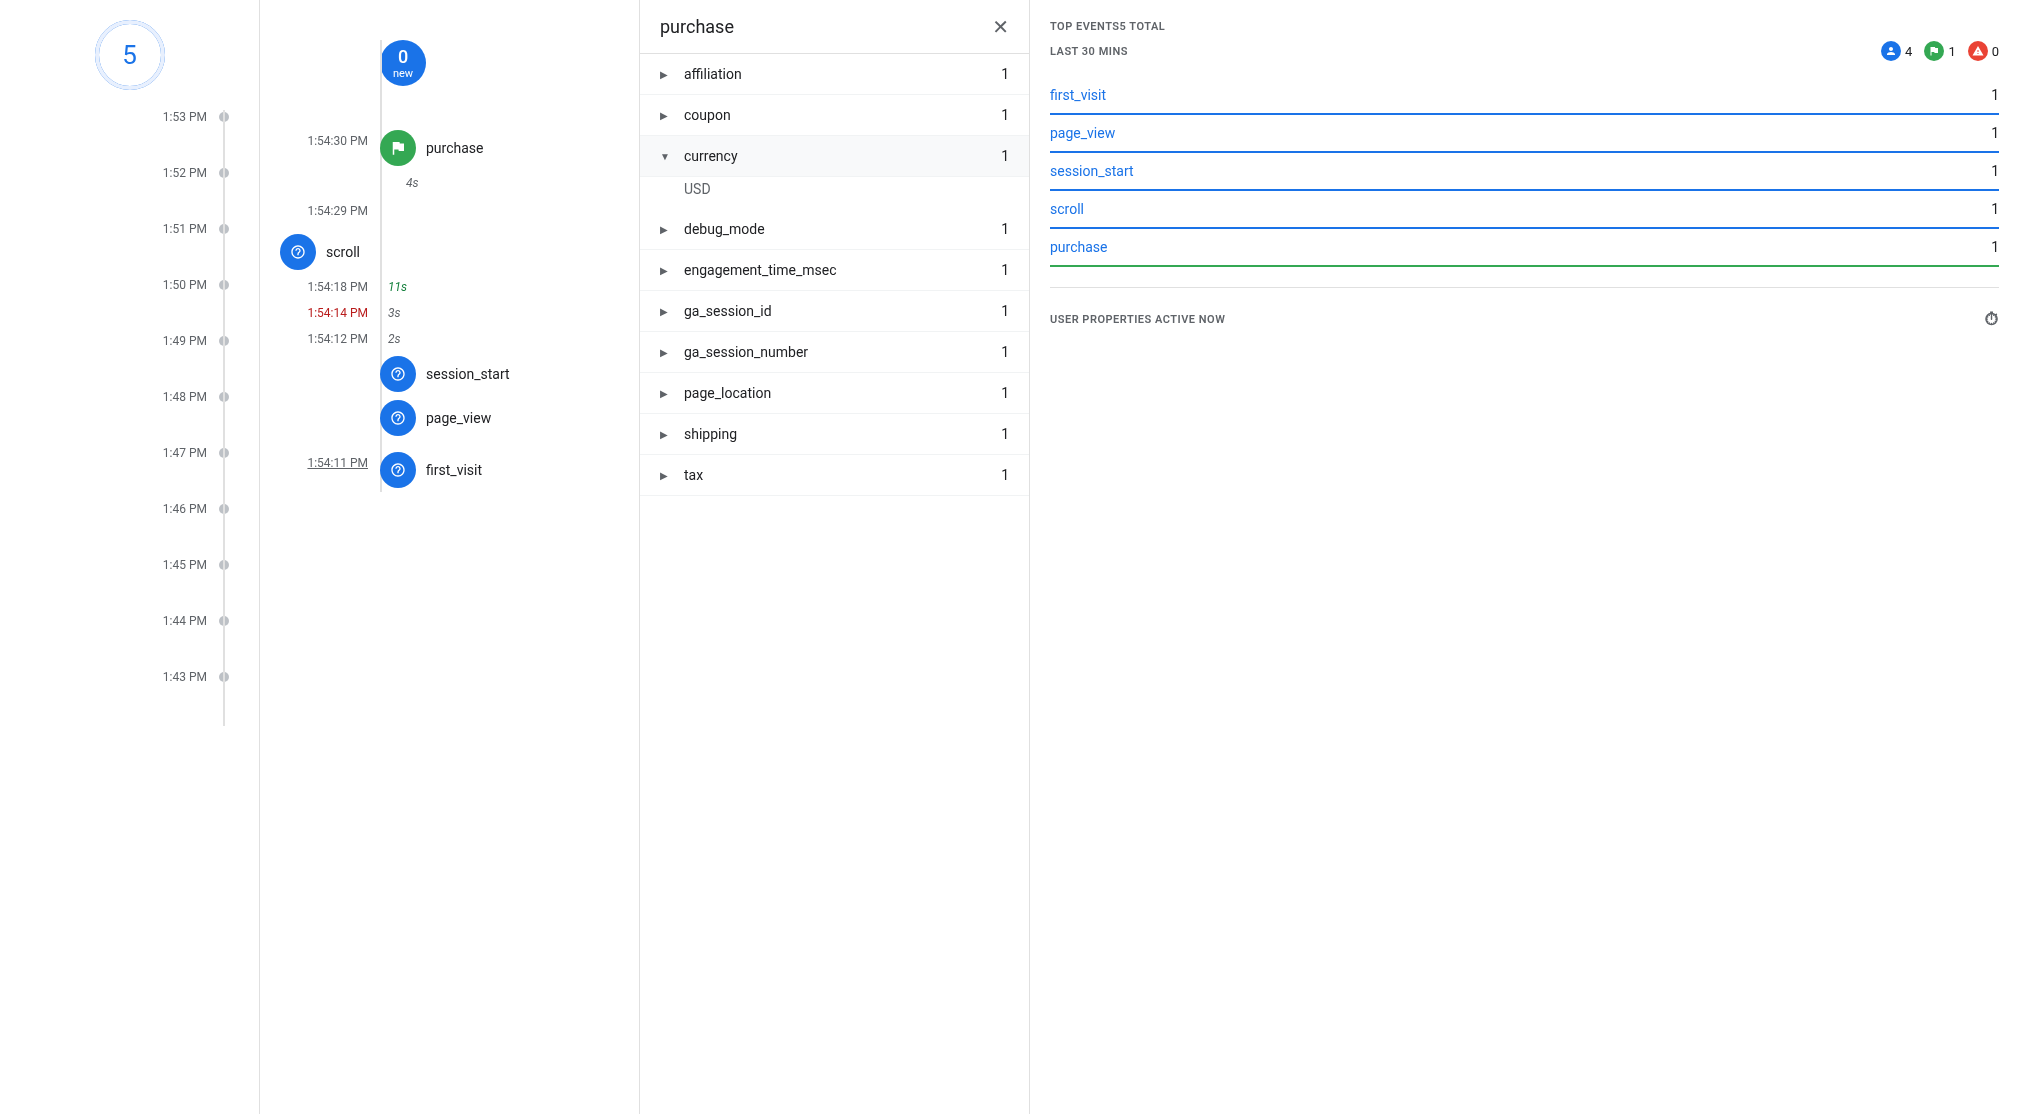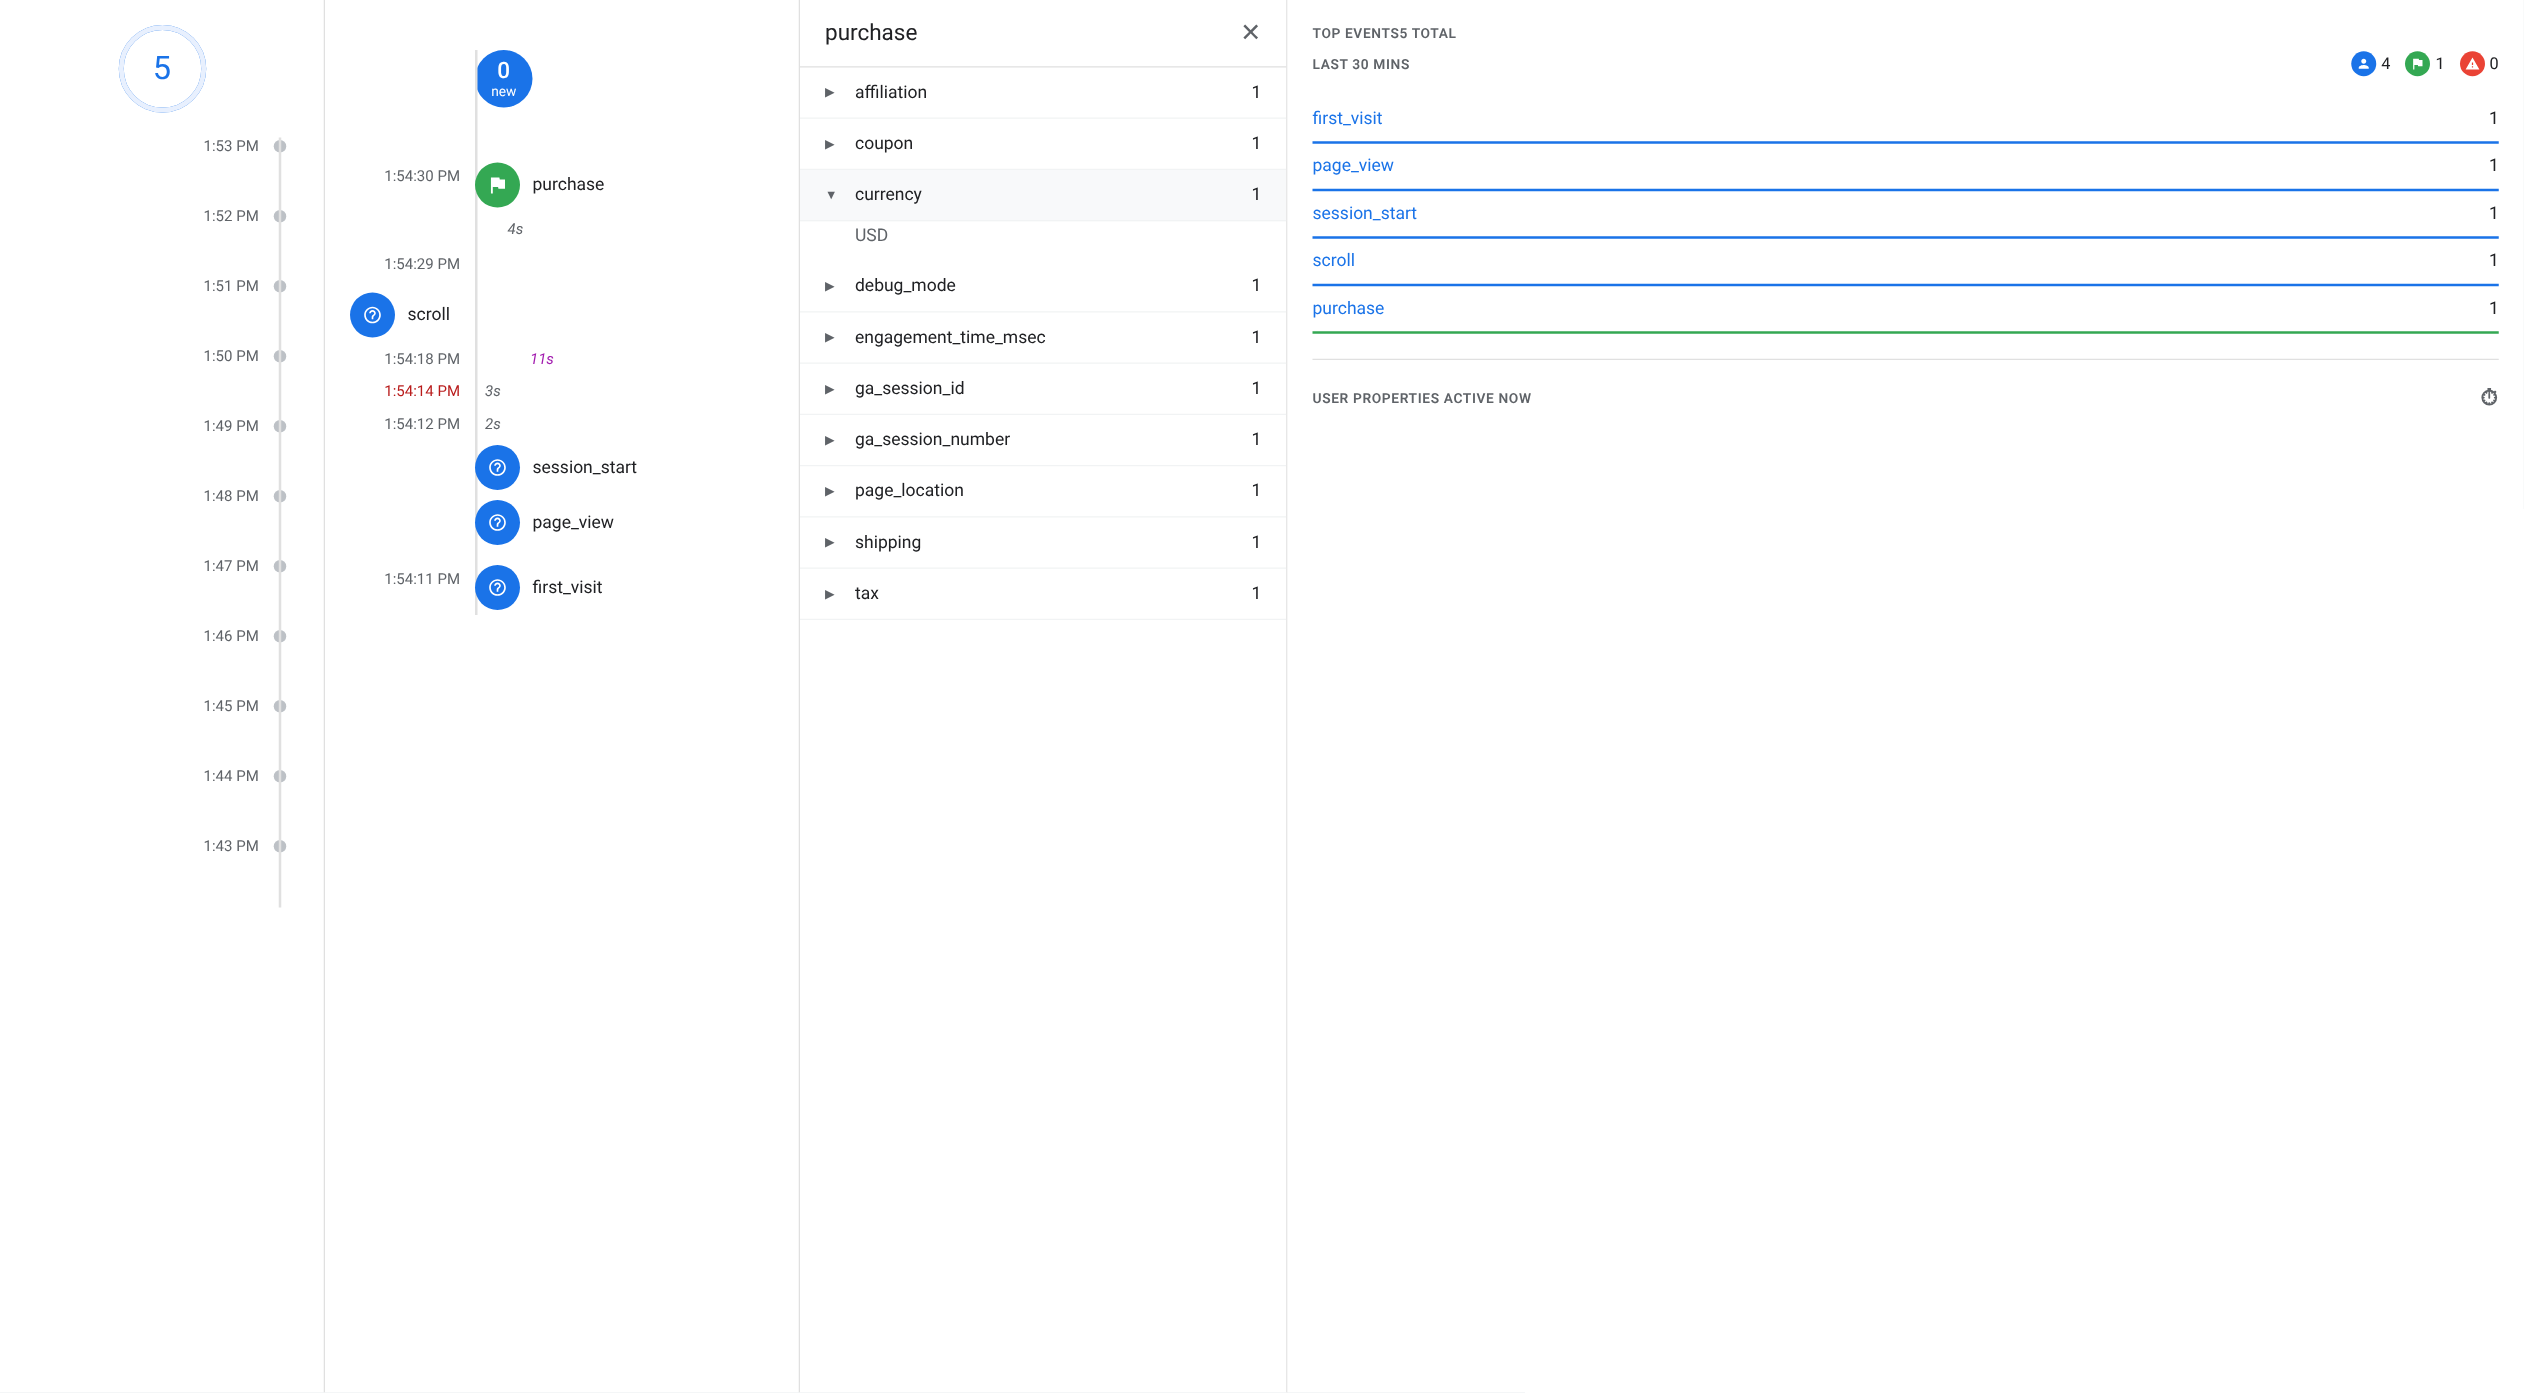--- a/index.html
+++ b/index.html
@@ -479,21 +479,21 @@
                 <path d="M12 2C6.48 2 2 6.48 2 12s4.48 10 10 10 10-4.48 10-10S17.52 2 12 2zm0 18c-4.41 0-8-3.59-8-8s3.59-8 8-8 8 3.59 8 8-3.59 8-8 8zm0-14c-2.21 0-4 1.79-4 4h2c0-1.1.9-2 2-2s2 .9 2 2c0 2-3 1.75-3 5h2c0-2.25 3-2.5 3-5 0-2.21-1.79-4-4-4zm-1 9h2v2h-2z"></path>
               </svg>
           </div>
           <span style="font-size:14px; color:#202124;">scroll</span>
         </div>
       </div>
     </div>
 
     <div style="display:flex; gap:0; align-items:center; margin-bottom:0; margin-left:0px;">
       <div style="width:100px; font-size:12px; color:#5f6368; text-align:right; padding-right:12px; flex-shrink:0;">1:54:18 PM</div>
-      <span style="font-size:12px; color:#a21caf; font-style:italic; padding:6px 8px;margin-left:36px;">11s</span>
+      <span style="font-size:12px; color:#15803d; font-style:italic; padding:6px 8px;">11s</span>
     </div>
 
     <div style="display:flex; gap:0; align-items:center; margin-bottom:0; margin-left:0px;">
       <div style="width:100px; font-size:12px; color:#b91c1c; text-align:right; padding-right:12px; flex-shrink:0;">1:54:14 PM</div>
       <span style="font-size:12px; color:#5f6368; font-style:italic; padding:6px 8px;">3s</span>
     </div>
 
     <div style="display:flex; gap:0; align-items:center; margin-bottom:0; margin-left:0px;">
       <div style="width:100px; font-size:12px; color:#5f6368; text-align:right; padding-right:12px; flex-shrink:0;">1:54:12 PM</div>
       <span style="font-size:12px; color:#5f6368; font-style:italic; padding:6px 8px;">2s</span>
@@ -515,21 +515,21 @@
             <svg width="16" height="16" viewBox="0 0 24 24" fill="white">
                 <path d="M12 2C6.48 2 2 6.48 2 12s4.48 10 10 10 10-4.48 10-10S17.52 2 12 2zm0 18c-4.41 0-8-3.59-8-8s3.59-8 8-8 8 3.59 8 8-3.59 8-8 8zm0-14c-2.21 0-4 1.79-4 4h2c0-1.1.9-2 2-2s2 .9 2 2c0 2-3 1.75-3 5h2c0-2.25 3-2.5 3-5 0-2.21-1.79-4-4-4zm-1 9h2v2h-2z"></path>
               </svg>
           </div>
           <span style="font-size:14px; color:#202124;">page_view</span>
         </div>
       </div>
     </div>
 
     <div style="display:flex; align-items:flex-start; gap:0; margin-top:8px;">
-      <div style="width:100px; font-size:12px; color:#5f6368; text-align:right; padding-right:12px; flex-shrink:0; padding-top:8px;">1:54:11 PM</div>
+      <div style="width:100px; font-size:12px; color:#5f6368; text-align:right; padding-right:12px; flex-shrink:0; padding-top:8px;text-decoration:underline;">1:54:11 PM</div>
       <div style="flex:1; display:flex; flex-direction:column; position:relative; z-index:1;">
         <div style="display:flex; align-items:center; gap:10px; padding:4px 0;">
           <div class="event-icon blue">
             <svg width="16" height="16" viewBox="0 0 24 24" fill="white">
                 <path d="M12 2C6.48 2 2 6.48 2 12s4.48 10 10 10 10-4.48 10-10S17.52 2 12 2zm0 18c-4.41 0-8-3.59-8-8s3.59-8 8-8 8 3.59 8 8-3.59 8-8 8zm0-14c-2.21 0-4 1.79-4 4h2c0-1.1.9-2 2-2s2 .9 2 2c0 2-3 1.75-3 5h2c0-2.25 3-2.5 3-5 0-2.21-1.79-4-4-4zm-1 9h2v2h-2z"></path>
               </svg>
           </div>
           <span style="font-size:14px; color:#202124;">first_visit</span>
         </div>
       </div>

